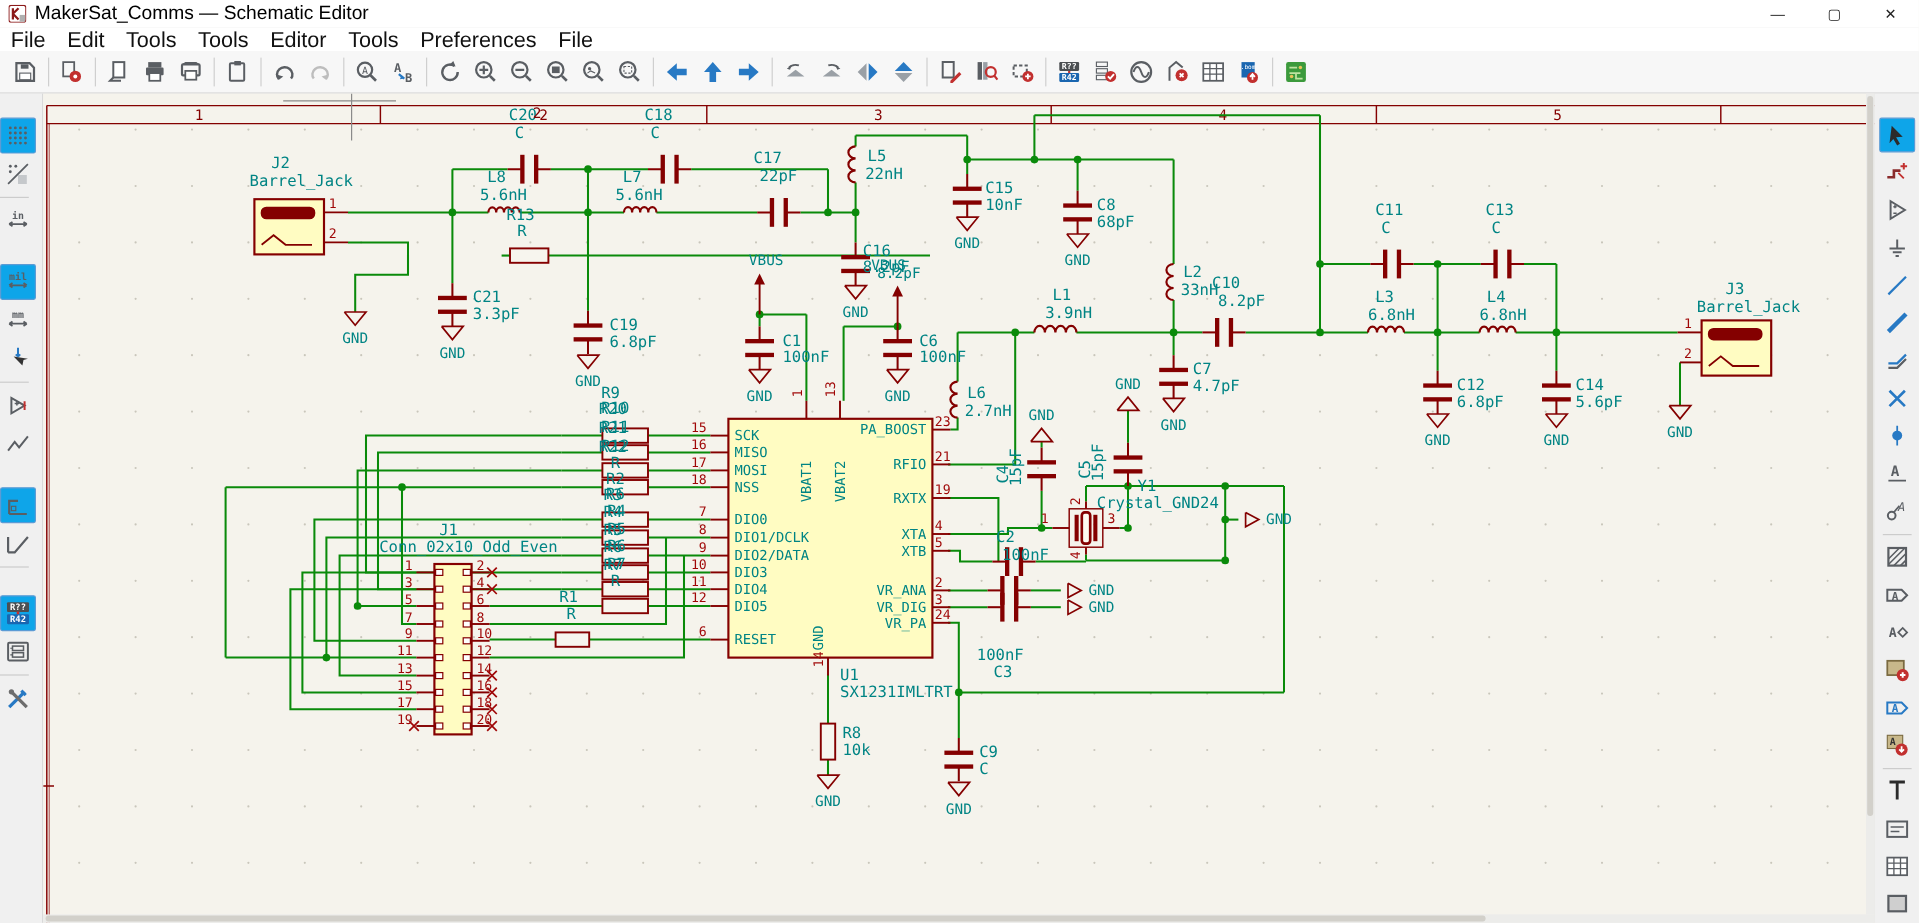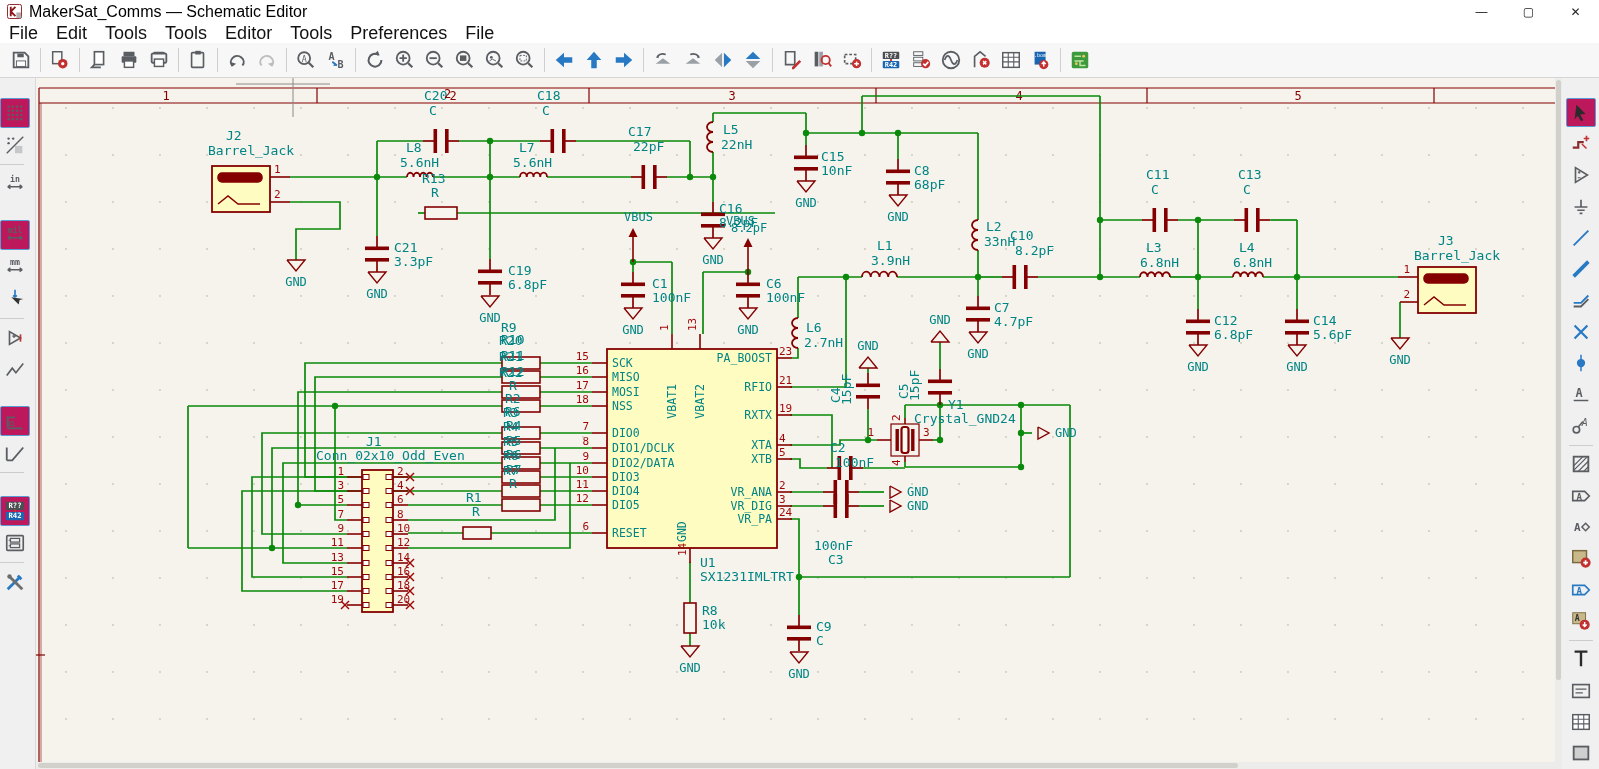--- a/index.html
+++ b/index.html
@@ -10,21 +10,21 @@
   #winbtns{position:absolute;right:0;top:0;height:23px;display:flex;}
   .winbtn{width:47px;height:23px;display:flex;align-items:center;justify-content:center;font-size:12px;color:#222;}
   #menubar{position:absolute;left:0;top:23px;width:1599px;height:20px;background:#ffffff;display:flex;align-items:center;border-bottom:1px solid #ececec;}
   .menuitem{font-size:18px;color:#111;padding:2px 9px;}
   #toolbar{position:absolute;left:0;top:43px;width:1599px;height:34px;background:#f7f7f7;border-bottom:1px solid #d6d6d6;display:flex;align-items:center;}
   .tbtn{width:28px;height:28px;margin:0 1px;display:flex;align-items:center;justify-content:center;border-radius:2px;}
   .tsep{width:1px;height:24px;background:#cfcfcf;margin:0 4px;}
   #lefttb{position:absolute;left:0;top:78px;width:35px;bottom:0;background:#f0f0f0;border-right:1px solid #d9d9d9;display:flex;flex-direction:column;}
   #righttb{position:absolute;right:0;top:78px;width:37px;bottom:0;background:#f0f0f0;border-left:1px solid #d9d9d9;display:flex;flex-direction:column;align-items:center;}
   .sbtn{width:28px;height:28px;margin:1px 0;display:flex;align-items:center;justify-content:center;border:1px solid transparent;border-radius:2px;}
-  .sbtn.sel{background:#be185d;border:1px solid #5b9bd5;margin-top:20px;}
+  .sbtn.sel{background:#0ea5e9;border:1px solid #5b9bd5;margin-top:20px;}
   .ssep{width:24px;height:1px;background:#cccccc;margin:3px 0;}
   #canvas{position:absolute;left:36px;top:78px;width:1526px;height:691px;background:#f5f3ec;}
   #hscroll{position:absolute;left:36px;bottom:0;width:1526px;height:7px;background:#ececea;}
   #hscroll .thumb{position:absolute;left:2px;top:1px;height:5px;width:1200px;background:#d2d0ca;border-radius:3px;}
   #vscroll{position:absolute;right:37px;top:78px;width:7px;bottom:7px;background:#ececea;}
   #vscroll .thumb{position:absolute;top:2px;left:1px;width:5px;height:600px;background:#d2d0ca;border-radius:3px;}
   text{font-family:"DejaVu Sans Mono",monospace;}
   .tf{fill:#008484;font-size:13px;}
   .tfs{fill:#008484;font-size:12px;}
   .pn{fill:#008484;font-size:11.5px;}

